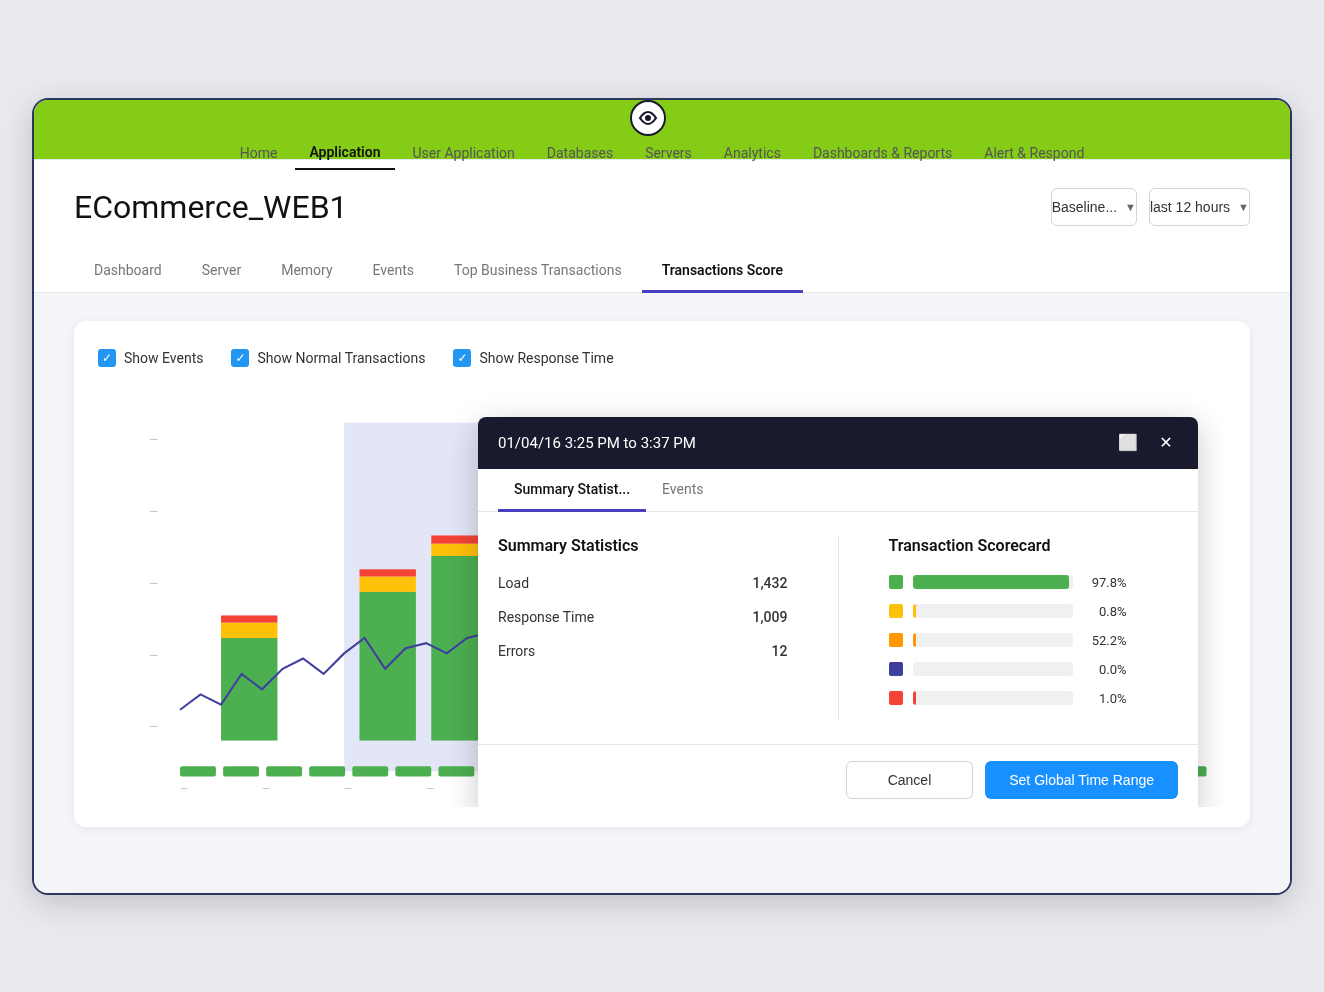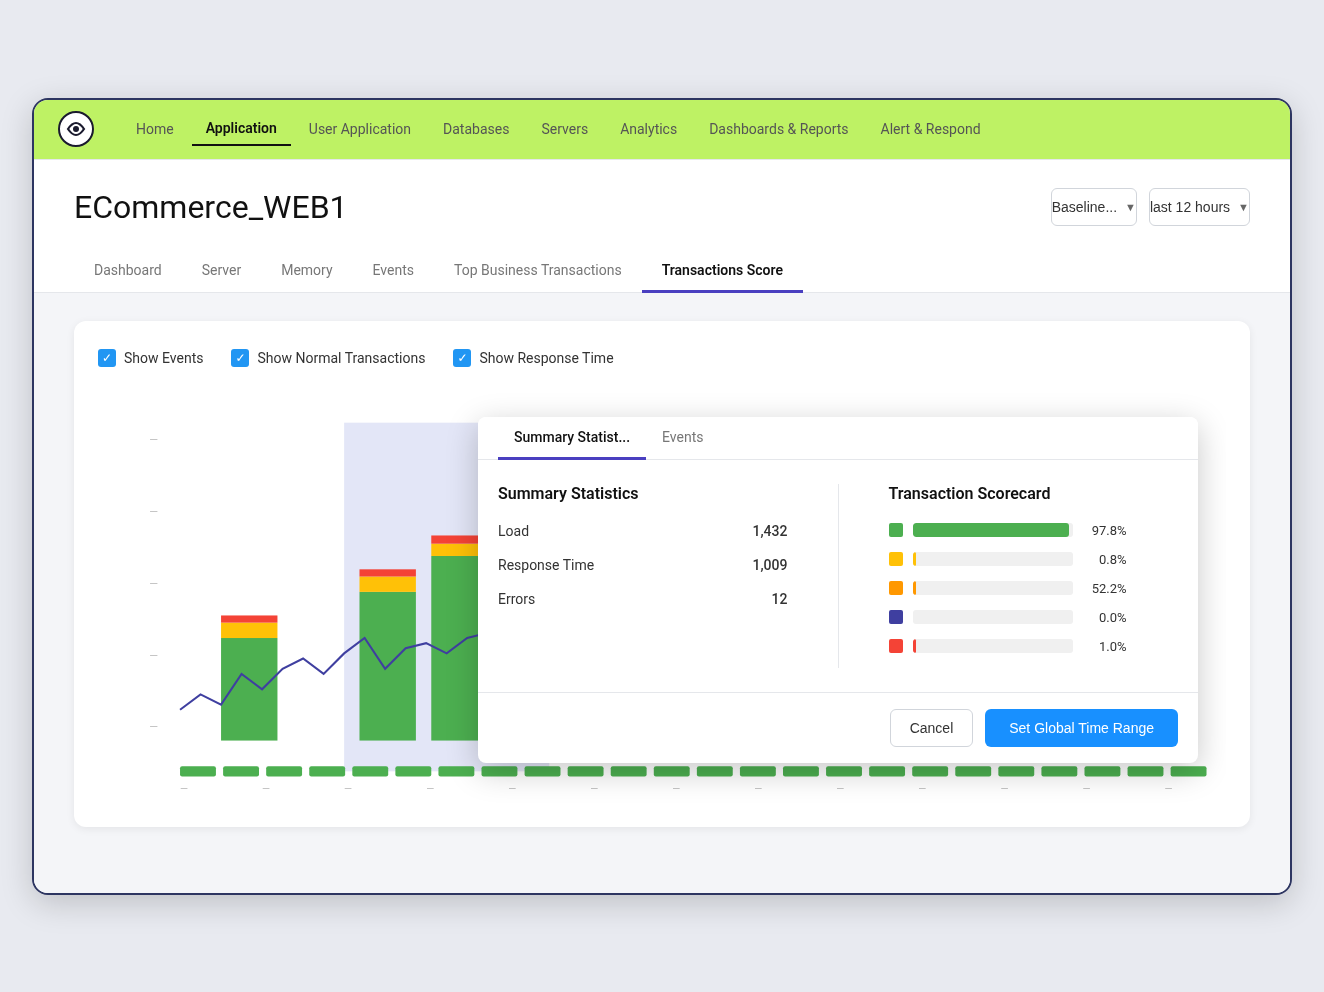--- a/index.html
+++ b/index.html
@@ -15,26 +15,27 @@
     .app-container {
       width: 1260px;
       background: #fff;
       border-radius: 16px;
       border: 2px solid #2d3561;
       overflow: hidden;
       box-shadow: 0 8px 32px rgba(0,0,0,0.18);
     }
     
     .top-nav {
-      background: #bef264;
+      background: #84cc16;
       border-bottom: 1px solid #e5e7eb;
       display: flex;
       align-items: center;
       padding: 0 24px;
       height: 60px;
+      flex-direction: column;
     }
     .logo {
       width: 36px;
       height: 36px;
       margin-right: 28px;
       flex-shrink: 0;
     }
     .nav-items {
       display: flex;
       align-items: center;
@@ -268,21 +269,21 @@
       flex-shrink: 0;
     }
     .popup-footer {
       padding: 16px 20px;
       display: flex;
       justify-content: flex-end;
       gap: 12px;
       border-top: 1px solid #e5e7eb;
     }
     .btn-cancel {
-      padding: 10px 19px;
+      padding: 10px 41px;
       border: 1px solid #d1d5db;
       border-radius: 6px;
       background: #fff;
       font-size: 14px;
       color: #333;
       cursor: pointer;
     }
     .btn-primary {
       padding: 10px 24px;
       border: none;
@@ -450,20 +451,27 @@
           <rect x="836" y="365" width="35" height="10" fill="#4caf50" rx="2"></rect>
           <rect x="878" y="365" width="35" height="10" fill="#4caf50" rx="2"></rect>
           <rect x="920" y="365" width="35" height="10" fill="#4caf50" rx="2"></rect>
           <rect x="962" y="365" width="35" height="10" fill="#4caf50" rx="2"></rect>
           <rect x="1004" y="365" width="35" height="10" fill="#4caf50" rx="2"></rect>
           <rect x="1046" y="365" width="35" height="10" fill="#4caf50" rx="2"></rect>
         </svg>
 
         
         <div class="popup">
+          <div class="popup-header">
+            <span class="popup-title">01/04/16 3:25 PM to 3:37 PM</span>
+            <div class="popup-header-icons">
+              <span class="popup-icon-btn">⬜</span>
+              <span class="popup-icon-btn">✕</span>
+            </div>
+          </div>
           <div class="popup-tabs">
             <div class="popup-tab active">Summary Statist...</div>
             <div class="popup-tab">Events</div>
           </div>
           <div class="popup-body">
 
             <div class="popup-section">
               <div class="popup-section-title">Summary Statistics</div>
               <div class="stat-row">
                 <span class="stat-label">Load</span>

